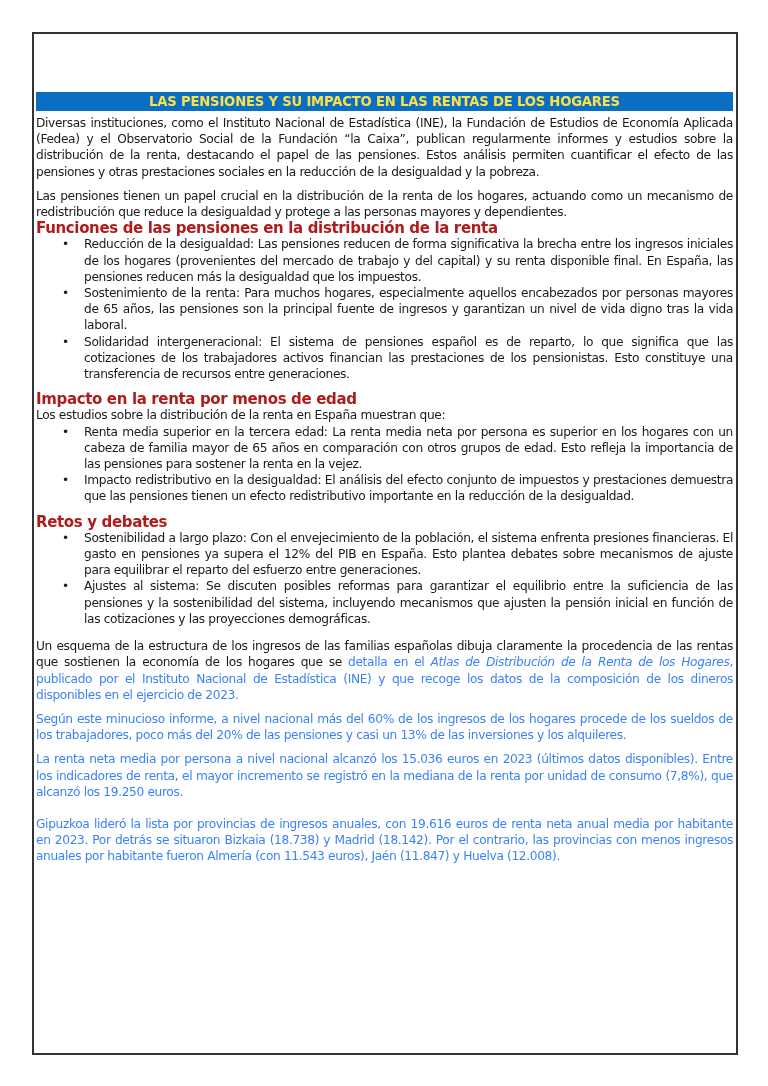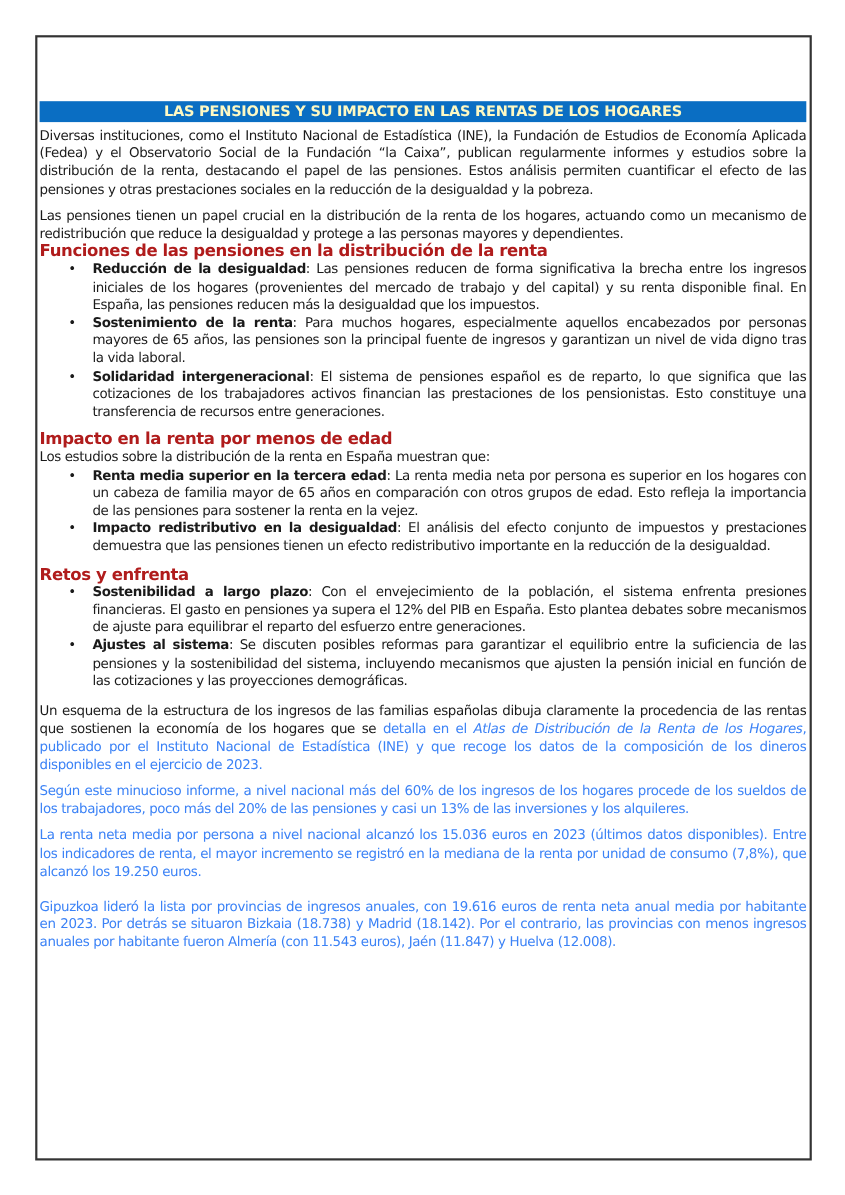--- a/index.html
+++ b/index.html
@@ -7,31 +7,31 @@
   .page-frame {
     position: absolute; left: 32px; top: 32px; width: 702px; height: 1019px;
     border: 2px solid #333333; box-sizing: content-box;
   }
   .content {
     position: absolute; left: 36px; top: 92px; width: 697px;
     font-family: "DejaVu Sans", sans-serif; font-size: 12.2px; line-height: 16.2px;
     color: #1a1a1a; letter-spacing: -0.35px;
   }
   .title-bar {
-    background: #0a6ec3; color: #fef9c3; text-align: center; font-weight: bold;
+    background: #0a6ec3; color: #fde047; text-align: center; font-weight: bold;
     height: 19px; line-height: 19px; font-size: 13.2px; margin: 0 0 4px 0; letter-spacing: -0.2px;
   }
   p { margin: 0; text-align: justify; }
   .gap { margin-top: 8px; }
   .h { color: #b01c1c; font-weight: bold; font-size: 15px; margin: 0; }
   .h.sp { margin-top: 9px; }
   ul { margin: 0; padding: 0 0 0 48px; list-style: none; }
   li { position: relative; text-align: justify; }
   li .bullet { position: absolute; left: -22px; top: 0; }
-  b { font-weight: bold; margin-top: 32px; }
+  b { font-weight: normal; margin-top: 32px; }
   .gray { color: #3b82f6; }
   i { }
 </style>
 </head>
 <body>
 
 <div class="page-frame"></div>
 
 <div class="content">
   <div class="title-bar">LAS PENSIONES Y SU IMPACTO EN LAS RENTAS DE LOS HOGARES</div>
@@ -46,21 +46,21 @@
     <li><span class="bullet">•</span><b>Solidaridad intergeneracional</b><span>: El sistema de pensiones español es de reparto, lo que significa que las cotizaciones de los trabajadores activos financian las prestaciones de los pensionistas. Esto constituye una transferencia de recursos entre generaciones.</span></li>
   </ul>
 
   <div class="h sp">Impacto en la renta por menos de edad</div>
   <p>Los estudios sobre la distribución de la renta en España muestran que:</p>
   <ul>
     <li><span class="bullet">•</span><b>Renta media superior en la tercera edad</b><span>: La renta media neta por persona es superior en los hogares con un cabeza de familia mayor de 65 años en comparación con otros grupos de edad. Esto refleja la importancia de las pensiones para sostener la renta en la vejez.</span></li>
     <li><span class="bullet">•</span><b>Impacto redistributivo en la desigualdad</b><span>: El análisis del efecto conjunto de impuestos y prestaciones demuestra que las pensiones tienen un efecto redistributivo importante en la reducción de la desigualdad.</span></li>
   </ul>
 
-  <div class="h sp">Retos y enfrenta</div>
+  <div class="h sp">Retos y debates</div>
   <ul>
     <li><span class="bullet">•</span><b>Sostenibilidad a largo plazo</b><span>: Con el envejecimiento de la población, el sistema enfrenta presiones financieras. El gasto en pensiones ya supera el 12% del PIB en España. Esto plantea debates sobre mecanismos de ajuste para equilibrar el reparto del esfuerzo entre generaciones.</span></li>
     <li><span class="bullet">•</span><b>Ajustes al sistema</b><span>: Se discuten posibles reformas para garantizar el equilibrio entre la suficiencia de las pensiones y la sostenibilidad del sistema, incluyendo mecanismos que ajusten la pensión inicial en función de las cotizaciones y las proyecciones demográficas.</span></li>
   </ul>
 
   <p class="gap" style="margin-top:11px"><span>Un esquema de la estructura de los ingresos de las familias españolas dibuja claramente la procedencia de las rentas que sostienen la economía de los hogares que se </span><span class="gray">detalla en el </span><i class="gray">Atlas de Distribución de la Renta de los Hogares</i><span class="gray">, publicado por el Instituto Nacional de Estadística (INE) y que recoge los datos de la composición de los dineros disponibles en el ejercicio de 2023.</span></p>
   <p class="gap gray">Según este minucioso informe, a nivel nacional más del 60% de los ingresos de los hogares procede de los sueldos de los trabajadores, poco más del 20% de las pensiones y casi un 13% de las inversiones y los alquileres.</p>
   <p class="gap gray">La renta neta media por persona a nivel nacional alcanzó los 15.036 euros en 2023 (últimos datos disponibles). Entre los indicadores de renta, el mayor incremento se registró en la mediana de la renta por unidad de consumo (7,8%), que alcanzó los 19.250 euros.</p>
   <p class="gray" style="margin-top:16px">Gipuzkoa lideró la lista por provincias de ingresos anuales, con 19.616 euros de renta neta anual media por habitante en 2023. Por detrás se situaron Bizkaia (18.738) y Madrid (18.142). Por el contrario, las provincias con menos ingresos anuales por habitante fueron Almería (con 11.543 euros), Jaén (11.847) y Huelva (12.008).</p>
 </div>

